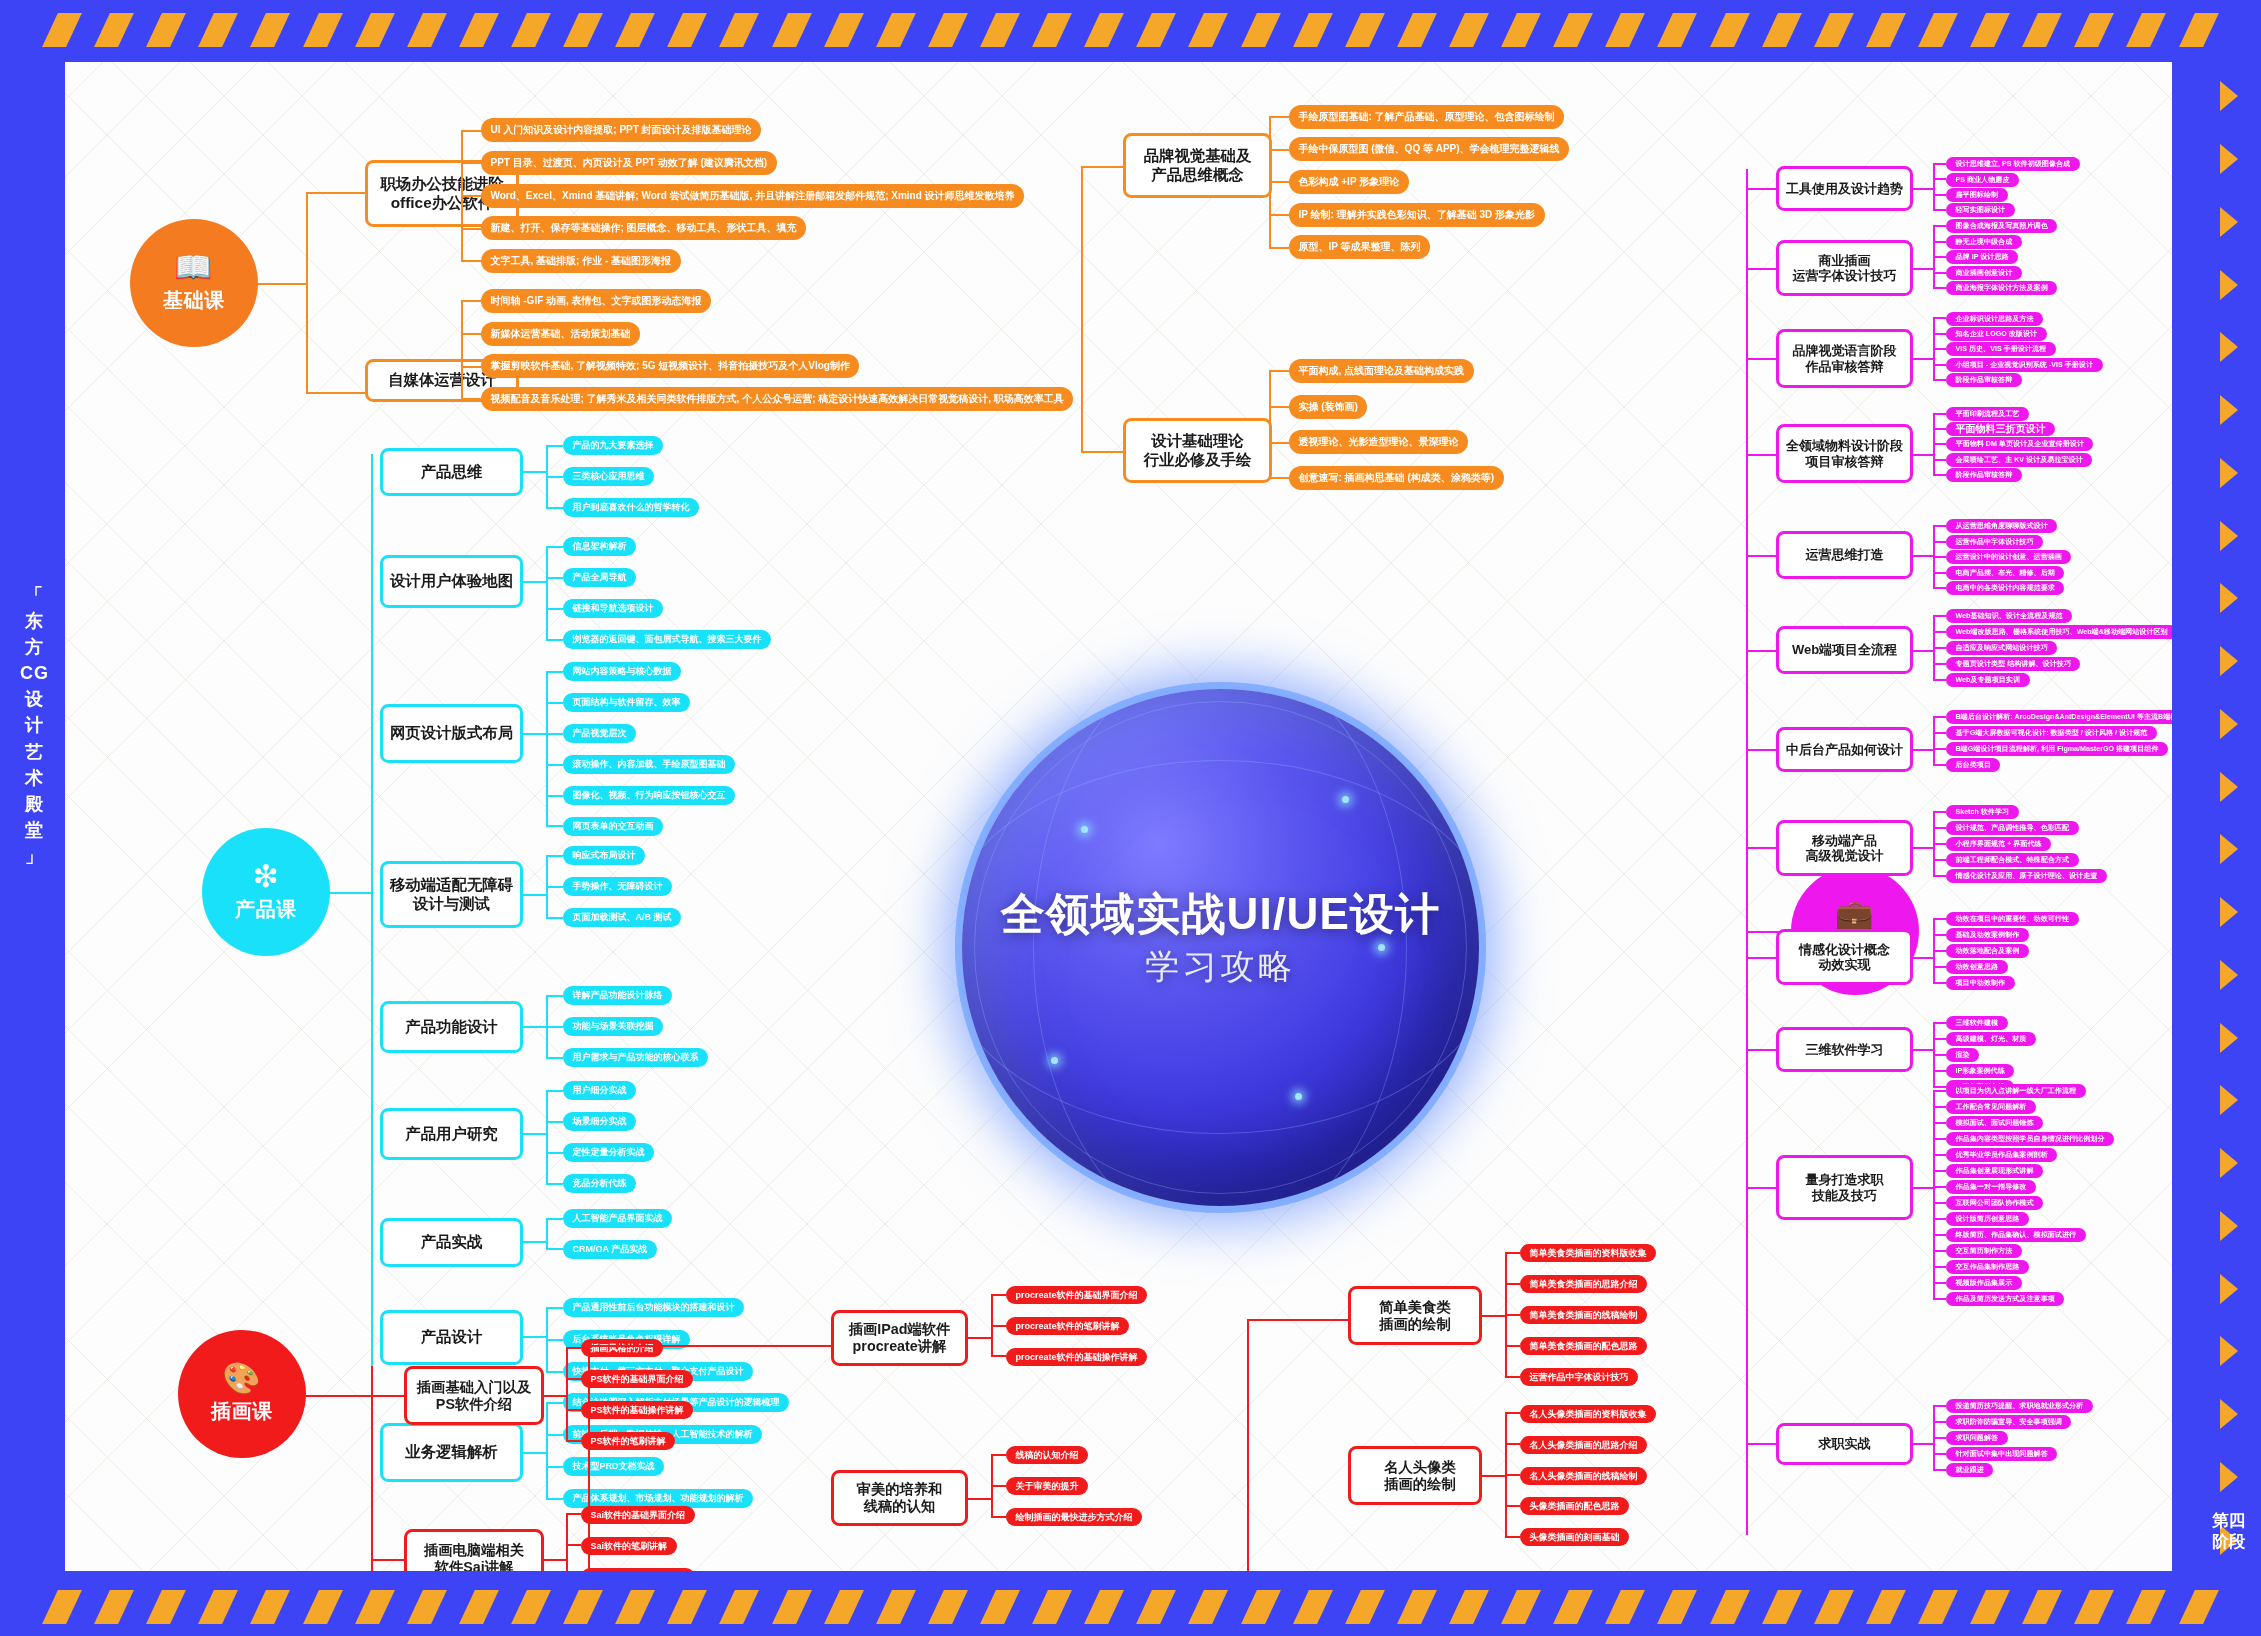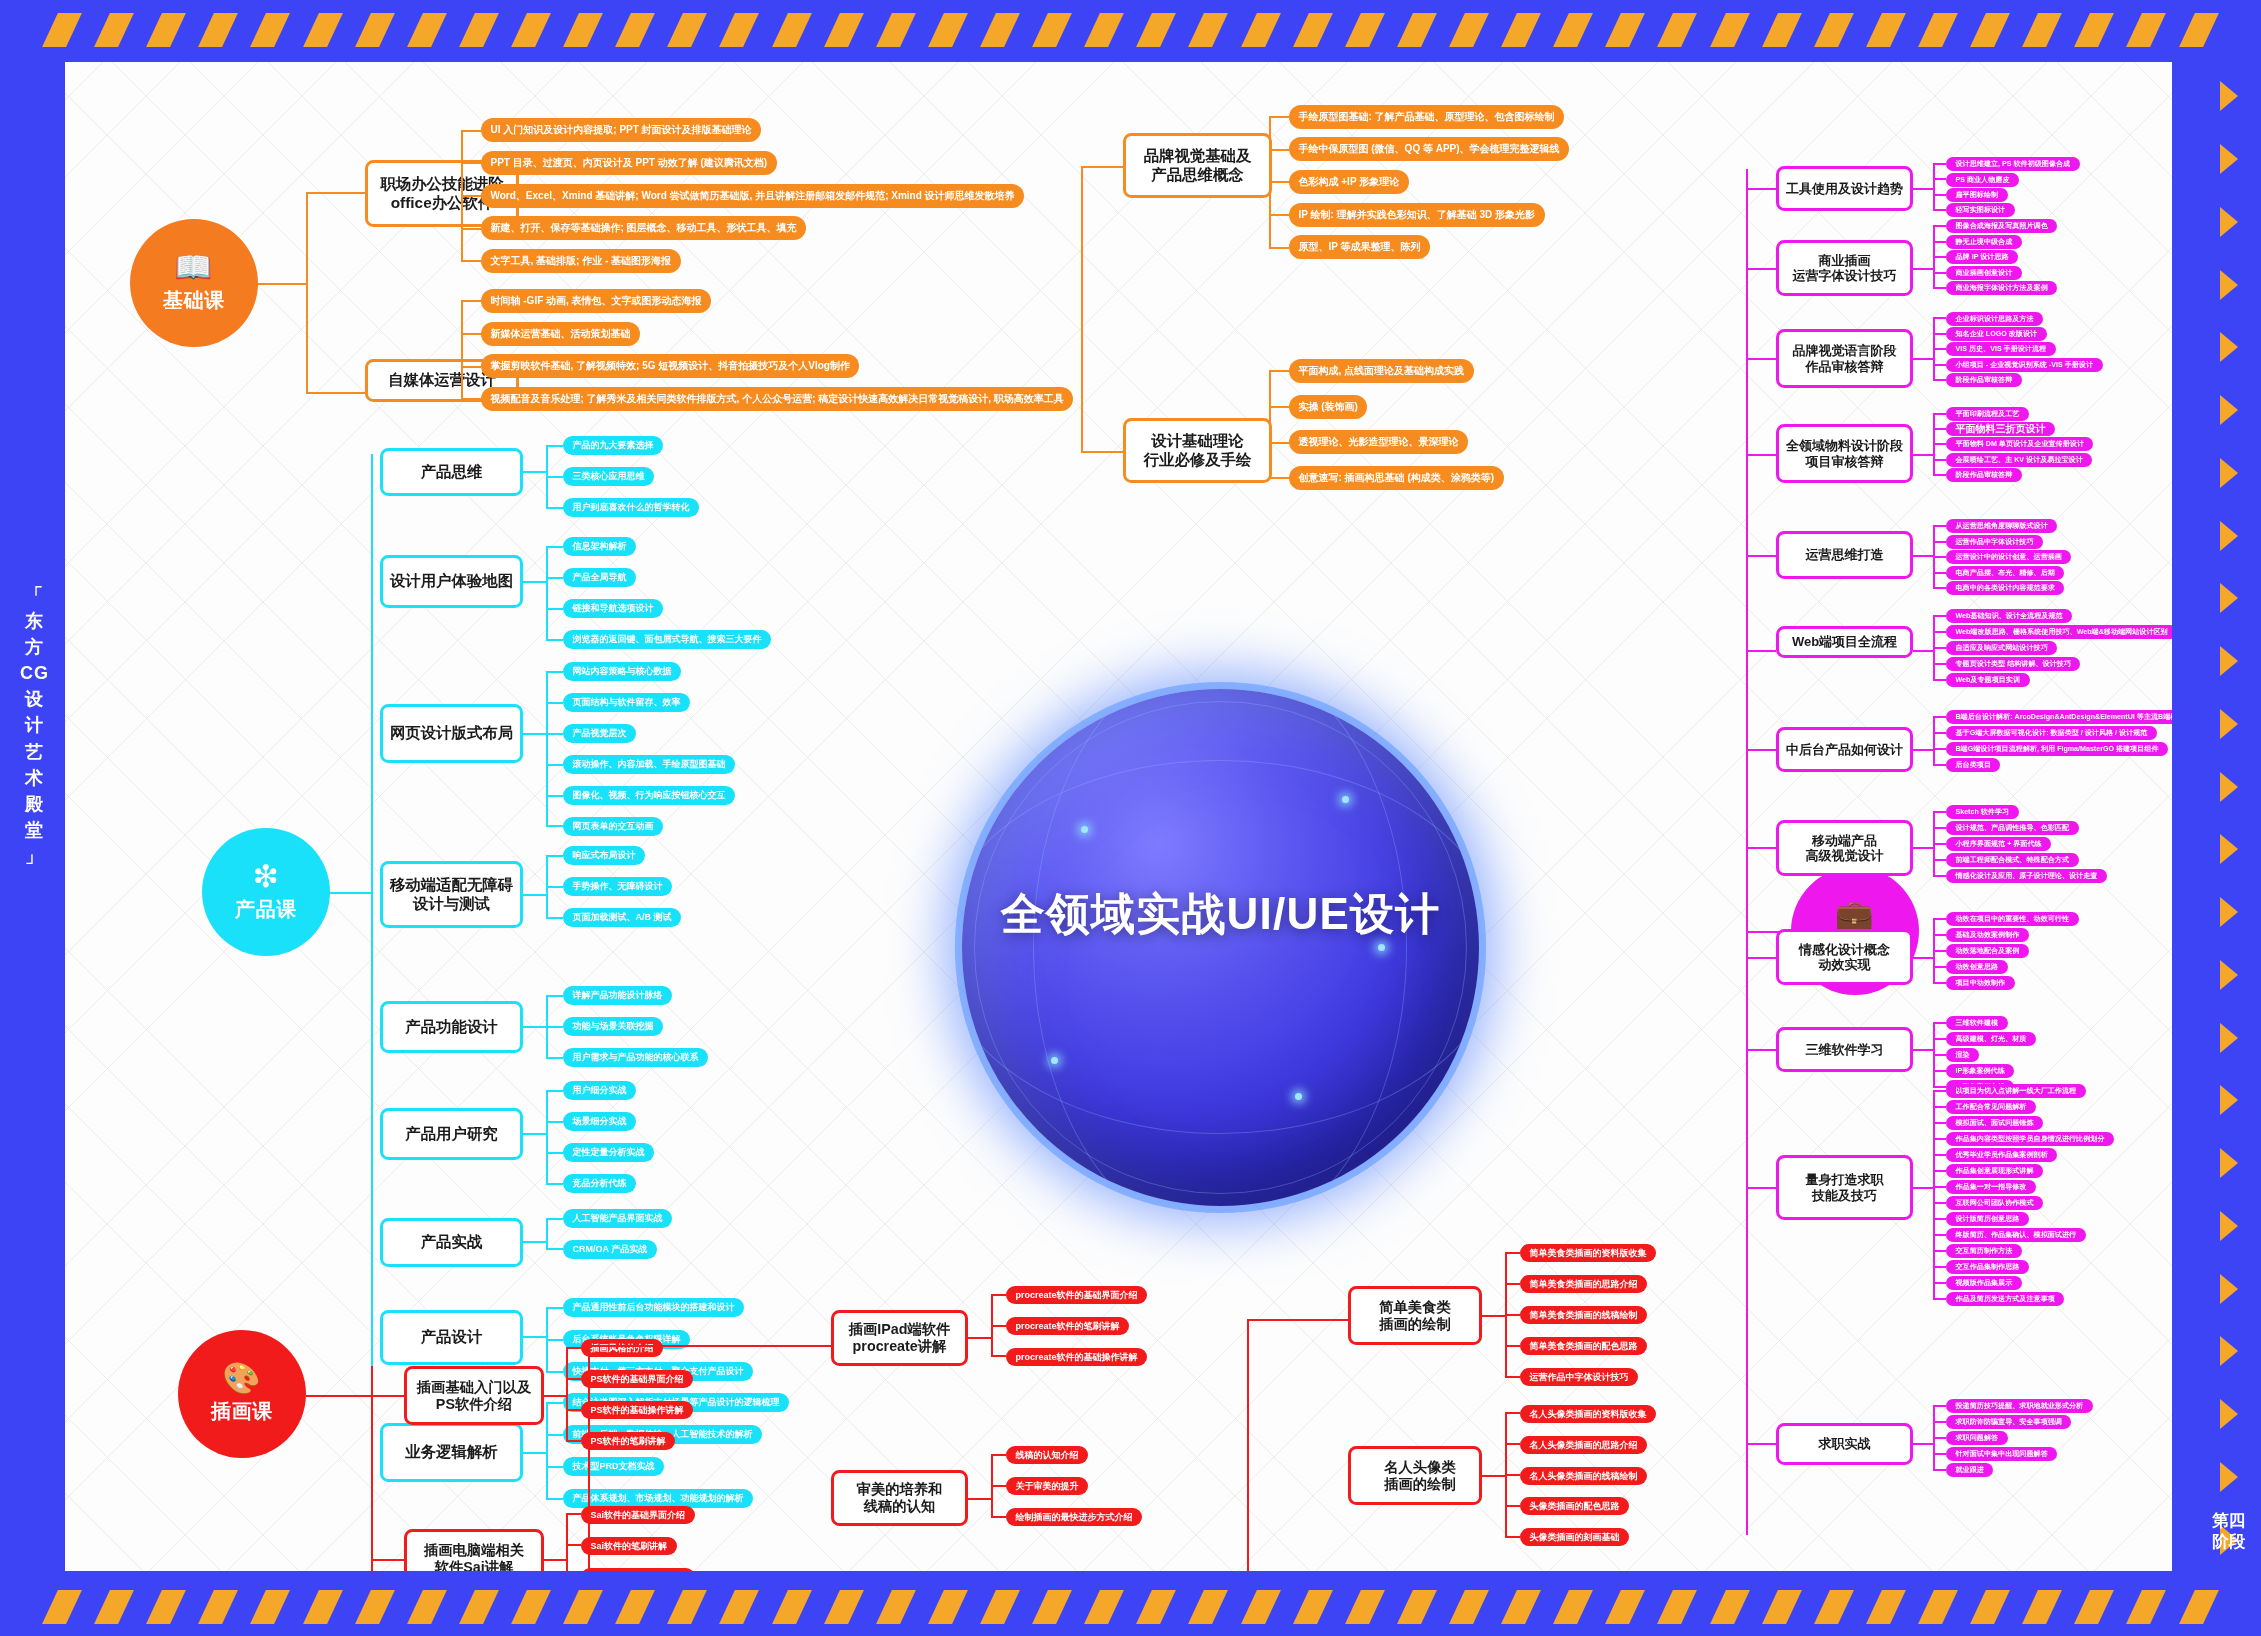--- a/index.html
+++ b/index.html
@@ -245,20 +245,21 @@
     <div class="glow-ring"></div>
     <div class="meridian" style="left:71px;top:-36px;width:374px;height:588px;"></div>
     <div class="meridian" style="left:-24px;top:71px;width:564px;height:374px;"></div>
     <div class="meridian" style="left:12px;top:12px;width:493px;height:493px;"></div>
     <div class="dot" style="left:119px;top:137px;"></div>
     <div class="dot" style="left:380px;top:107px;"></div>
     <div class="dot" style="left:416px;top:255px;"></div>
     <div class="dot" style="left:89px;top:368px;"></div>
     <div class="dot" style="left:333px;top:404px;"></div>
     <div id="globe-title">全领域实战UI/UE设计</div>
+    <div id="globe-sub">学习攻略</div>
   </div>
 
   <div id="layer-orange" class="t-orange">
       <div class="hub" style="left: 65px; top: 157px; width: 128px; height: 128px;">
         <div class="hub-ico">📖</div>
         <div class="hub-label">基础课</div>
       </div>
       <div class="ln" style="left: 193px; top: 221px; width: 48px; height: 1.8px;"></div>
       <div class="ln" style="left: 241px; top: 130px; width: 1.8px; height: 201px;"></div>
       <div class="ln" style="left: 241px; top: 130px; width: 59px; height: 1.8px;"></div>
@@ -572,21 +573,21 @@
       <div class="ln" style="left: 1868px; top: 463px; width: 13px; height: 1.8px;"></div>
       <div class="leaf" style="left: 1881px; top: 457px; height: 13.7px; font-size: 7.1px;">从运营思维角度聊聊版式设计</div>
       <div class="ln" style="left: 1868px; top: 479px; width: 13px; height: 1.8px;"></div>
       <div class="leaf" style="left: 1881px; top: 473px; height: 13.7px; font-size: 7.1px;">运营作品中字体设计技巧</div>
       <div class="ln" style="left: 1868px; top: 494px; width: 13px; height: 1.8px;"></div>
       <div class="leaf" style="left: 1881px; top: 488px; height: 13.7px; font-size: 7.1px;">运营设计中的设计创意、运营插画</div>
       <div class="ln" style="left: 1868px; top: 510px; width: 13px; height: 1.8px;"></div>
       <div class="leaf" style="left: 1881px; top: 504px; height: 13.7px; font-size: 7.1px;">电商产品摆、布光、精修、后期</div>
       <div class="ln" style="left: 1868px; top: 525px; width: 13px; height: 1.8px;"></div>
       <div class="leaf" style="left: 1881px; top: 519px; height: 13.7px; font-size: 7.1px;">电商中的各类设计内容规范要求</div>
-      <div class="branch" style="left: 1711px; top: 564px; width: 137px; height: 32px; font-size: 13px; white-space: pre-line;">Web端项目全流程</div>
+      <div class="branch" style="left: 1711px; top: 564px; width: 137px; height: 48px; font-size: 13px; white-space: pre-line;">Web端项目全流程</div>
       <div class="ln" style="left: 1681px; top: 588px; width: 30px; height: 1.8px;"></div>
       <div class="ln" style="left: 1848px; top: 588px; width: 20px; height: 1.8px;"></div>
       <div class="ln" style="left: 1868px; top: 553px; width: 1.8px; height: 64px;"></div>
       <div class="ln" style="left: 1868px; top: 553px; width: 13px; height: 1.8px;"></div>
       <div class="leaf" style="left: 1881px; top: 547px; height: 13.7px; font-size: 7.1px;">Web基础知识、设计全流程及规范</div>
       <div class="ln" style="left: 1868px; top: 569px; width: 13px; height: 1.8px;"></div>
       <div class="leaf" style="left: 1881px; top: 563px; height: 13.7px; font-size: 7.1px;">Web端改版思路、栅格系统使用技巧、Web端&amp;移动端网站设计区别</div>
       <div class="ln" style="left: 1868px; top: 585px; width: 13px; height: 1.8px;"></div>
       <div class="leaf" style="left: 1881px; top: 579px; height: 13.7px; font-size: 7.1px;">自适应及响应式网站设计技巧</div>
       <div class="ln" style="left: 1868px; top: 601px; width: 13px; height: 1.8px;"></div>

